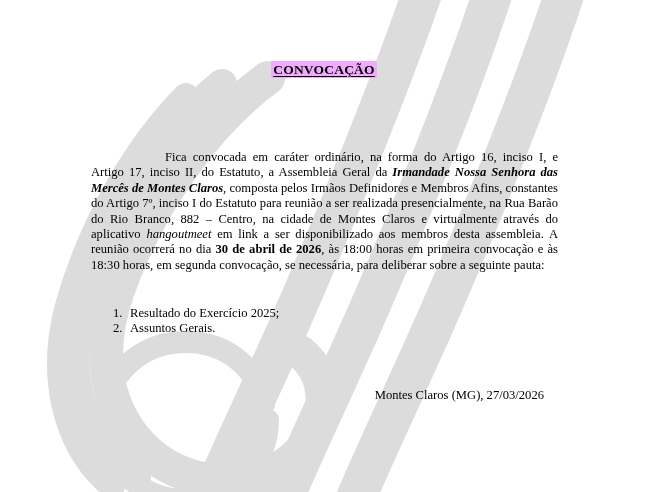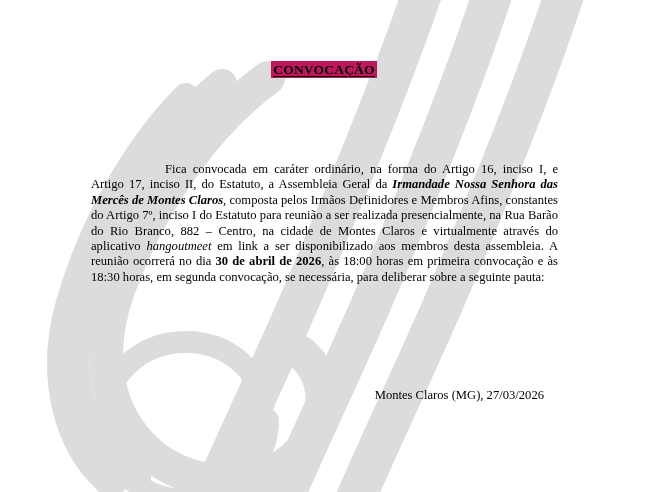--- a/index.html
+++ b/index.html
@@ -46,30 +46,30 @@
     left: 0;
     top: 62px;
     width: 648px;
     text-align: center;
     font-size: 13.5px;
     font-weight: bold;
     letter-spacing: 0.2px;
     color: #000000;
   }
   .doc-title .hl {
-    background: #be185d;
+    background: #f0abfc;
     text-decoration: underline;
     text-underline-offset: 2px;
     padding: 1px 2px 1px 2px;
   }
 
   .body-para {
     position: absolute;
     left: 91px;
-    top: 162px;
+    top: 150px;
     width: 467px;
     font-size: 12.6px;
     line-height: 15.4px;
     text-align: justify;
     text-justify: inter-word;
     text-indent: 74px;
     color: #000000;
     hyphens: none;
   }
   .body-para b { font-weight: bold; }
@@ -151,17 +151,21 @@
                C 228 342, 258 370, 264 404" stroke-width="22"></path>
     </g>
   </svg>
 
   <div class="content">
 
     <div class="doc-title"><span class="hl">CONVOCAÇÃO</span></div>
 
     <div class="body-para"><span>Fica convocada em caráter ordinário, na forma do Artigo 16, inciso I, e Artigo 17, inciso II, do Estatuto, a Assembleia Geral da </span><span class="org">Irmandade Nossa Senhora das Mercês de Montes Claros</span><span>, composta pelos Irmãos Definidores e Membros Afins, constantes do Artigo 7º, inciso I do Estatuto para reunião a ser realizada presencialmente, na Rua Barão do Rio Branco, 882 – Centro, na cidade de Montes Claros e virtualmente através do aplicativo </span><i>hangoutmeet</i><span> em link a ser disponibilizado aos membros desta assembleia. A reunião ocorrerá no dia </span><b>30 de abril de 2026</b><span>, às 18:00 horas em primeira convocação e às 18:30 horas, em segunda convocação, se necessária, para deliberar sobre a seguinte pauta:</span></div>
 
+    <div class="agenda">
+      <div class="agenda-row"><span class="agenda-num">1.</span><span class="agenda-text">Resultado do Exercício 2025;</span></div>
+      <div class="agenda-row"><span class="agenda-num">2.</span><span class="agenda-text">Assuntos Gerais.</span></div>
+    </div>
 
     <div class="signature">Montes Claros (MG), 27/03/2026</div>
 
   </div>
 </div>
 
 </body></html>

